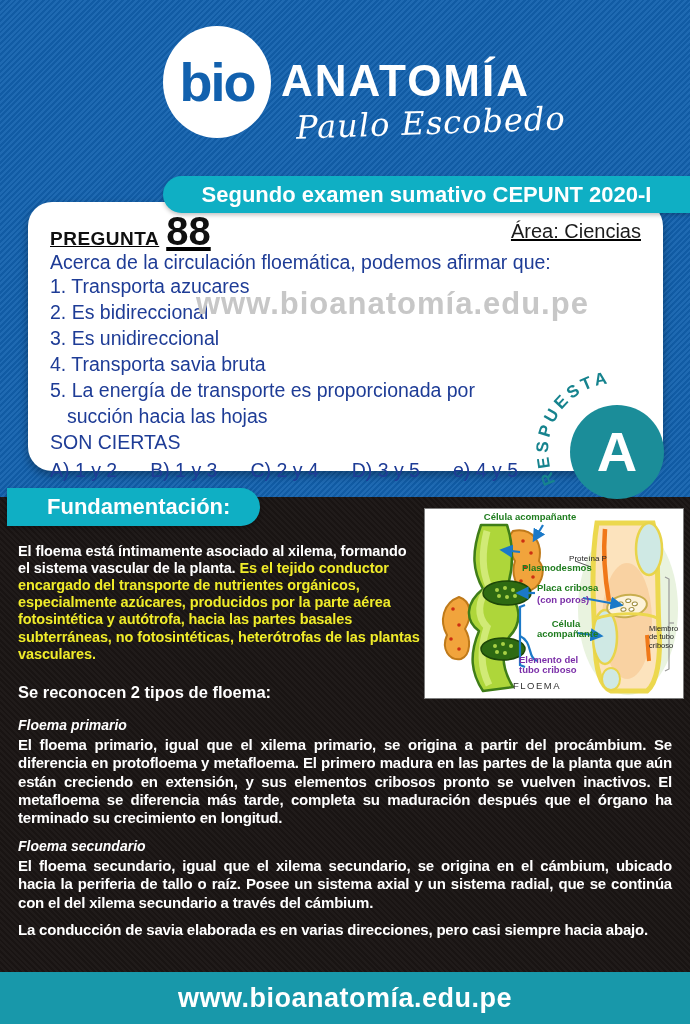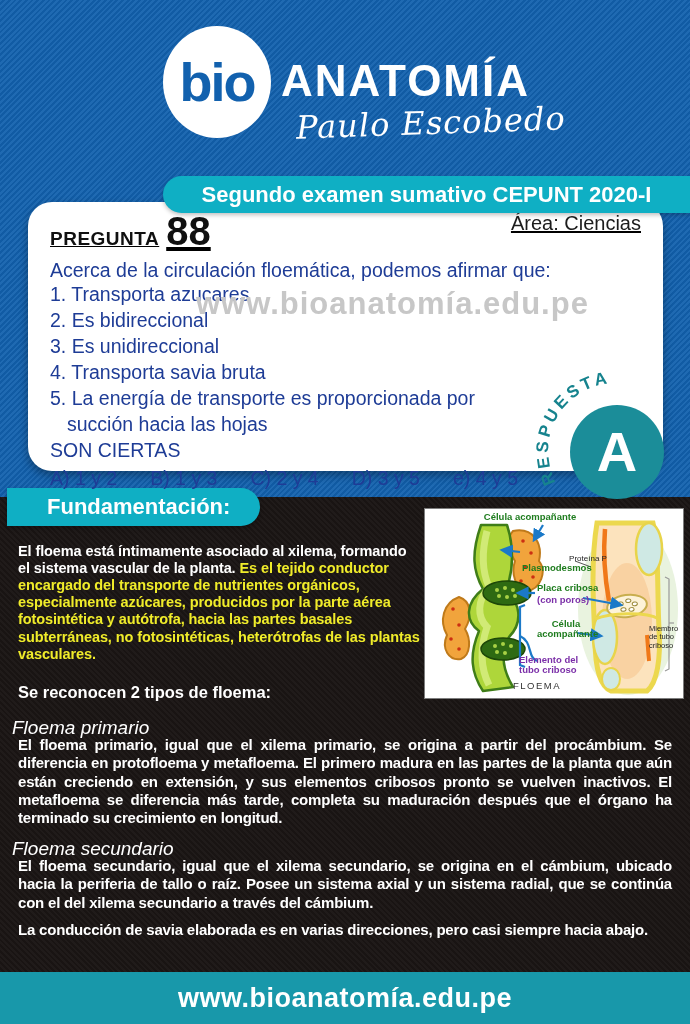--- a/index.html
+++ b/index.html
@@ -44,22 +44,22 @@
   }
   .watermark{
     position:absolute; left:168px; top:84px;
     font-size:31px; font-weight:bold; color:#c7c7c7; letter-spacing:1px;
     pointer-events:none;
   }
   .card-head{ display:flex; justify-content:space-between; align-items:flex-start;text-decoration:underline; }
   .pregunta-wrap{ display:flex; align-items:baseline; gap:7px; }
   .pregunta-label{ font-size:19px; font-weight:bold; color:#101010; letter-spacing:.5px; }
   .pregunta-num{ font-size:40px; font-weight:bold; color:#101010; line-height:.95; }
-  .area{ font-size:20px; color:#1c1c1c; }
-  .stem{ color:#1e3c96; font-size:19.5px; margin-top:9px; }
+  .area{ font-size:20px; color:#1c1c1c; margin-top:8px; }
+  .stem{ color:#1e3c96; font-size:19.5px; margin-top:1px; }
   .q-item{ color:#1e3c96; font-size:19.5px; line-height:1.33; padding-left:17px; text-indent:-17px; width:430px; }
   .son{ color:#1e3c96; font-size:19.5px; margin-top:1px; }
   .choices{ display:flex; gap:33px; color:#1e3c96; font-size:19.5px; margin-top:5px; }
   
   .badge{ position:absolute; left:527px; top:357px; width:163px; height:200px; z-index:4; }
   
   .dark{
     position:absolute; top:497px; left:0; width:690px; height:475px;
     background-color:#191413;
     background-image:repeating-linear-gradient(45deg, rgba(255,255,255,.03) 0 2px, transparent 2px 4px);
@@ -69,21 +69,21 @@
     background:#0fafc4; border-radius:0 20px 20px 0;
     color:#fff; font-weight:bold; font-size:22px; line-height:38px; padding-left:40px;
     box-shadow:0 2px 4px rgba(0,0,0,.3);
   }
   .intro{
     position:absolute; top:46px; left:18px; width:402px;
     color:#fff; font-weight:bold; font-size:14.5px; line-height:1.18; letter-spacing:-.1px;
   }
   .intro .yellow{ color:#f0ec2a; }
   .tipos{ position:absolute; top:186px; left:18px; color:#fff; font-weight:bold; font-size:16.5px; }
-  .p-title{ position:absolute; left:12px; color:#fff; font-weight:normal; font-style:italic; font-size:19px; }
+  .p-title{ position:absolute; left:18px; color:#fff; font-weight:bold; font-style:italic; font-size:14px; }
   .p-text{
     position:absolute; left:18px; width:654px;
     color:#fff; font-weight:bold; font-size:15px; line-height:1.22; letter-spacing:-.2px;
     text-align:justify;
   }
   .t-primario{ top:220px; }  .x-primario{ top:239px; }
   .t-secundario{ top:341px; } .x-secundario{ top:360px; }
   .conclusion{
     position:absolute; top:424px; left:18px; width:654px;
     color:#fff; font-weight:bold; font-size:15px; letter-spacing:-.2px;

